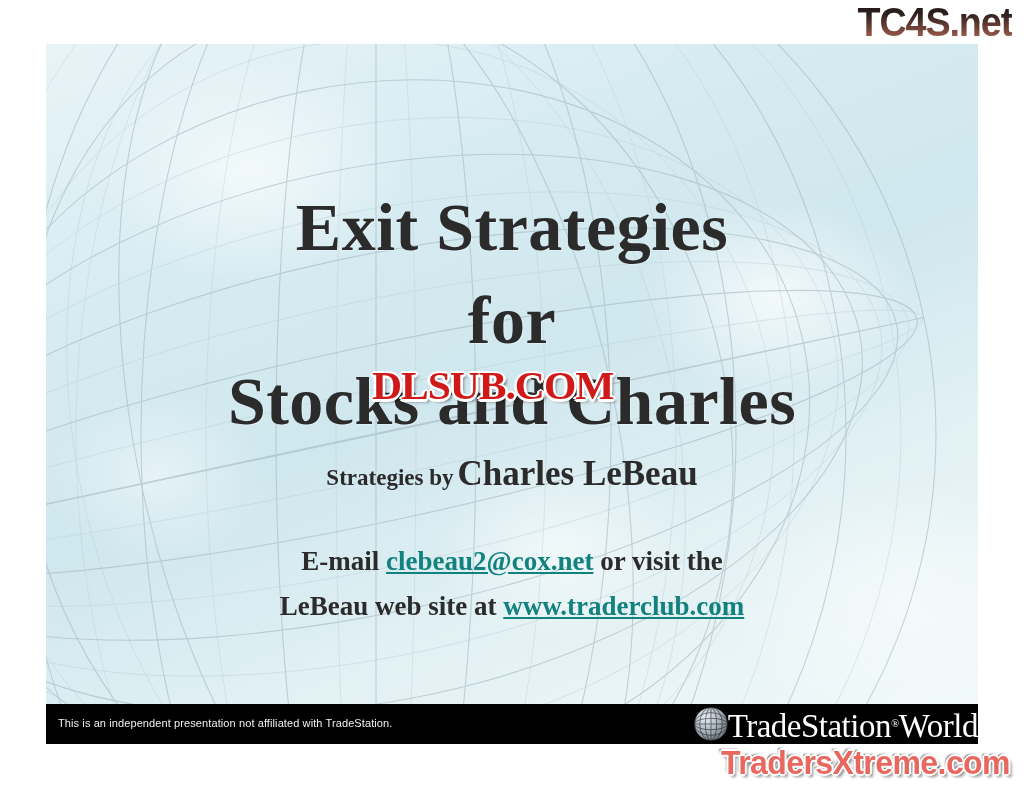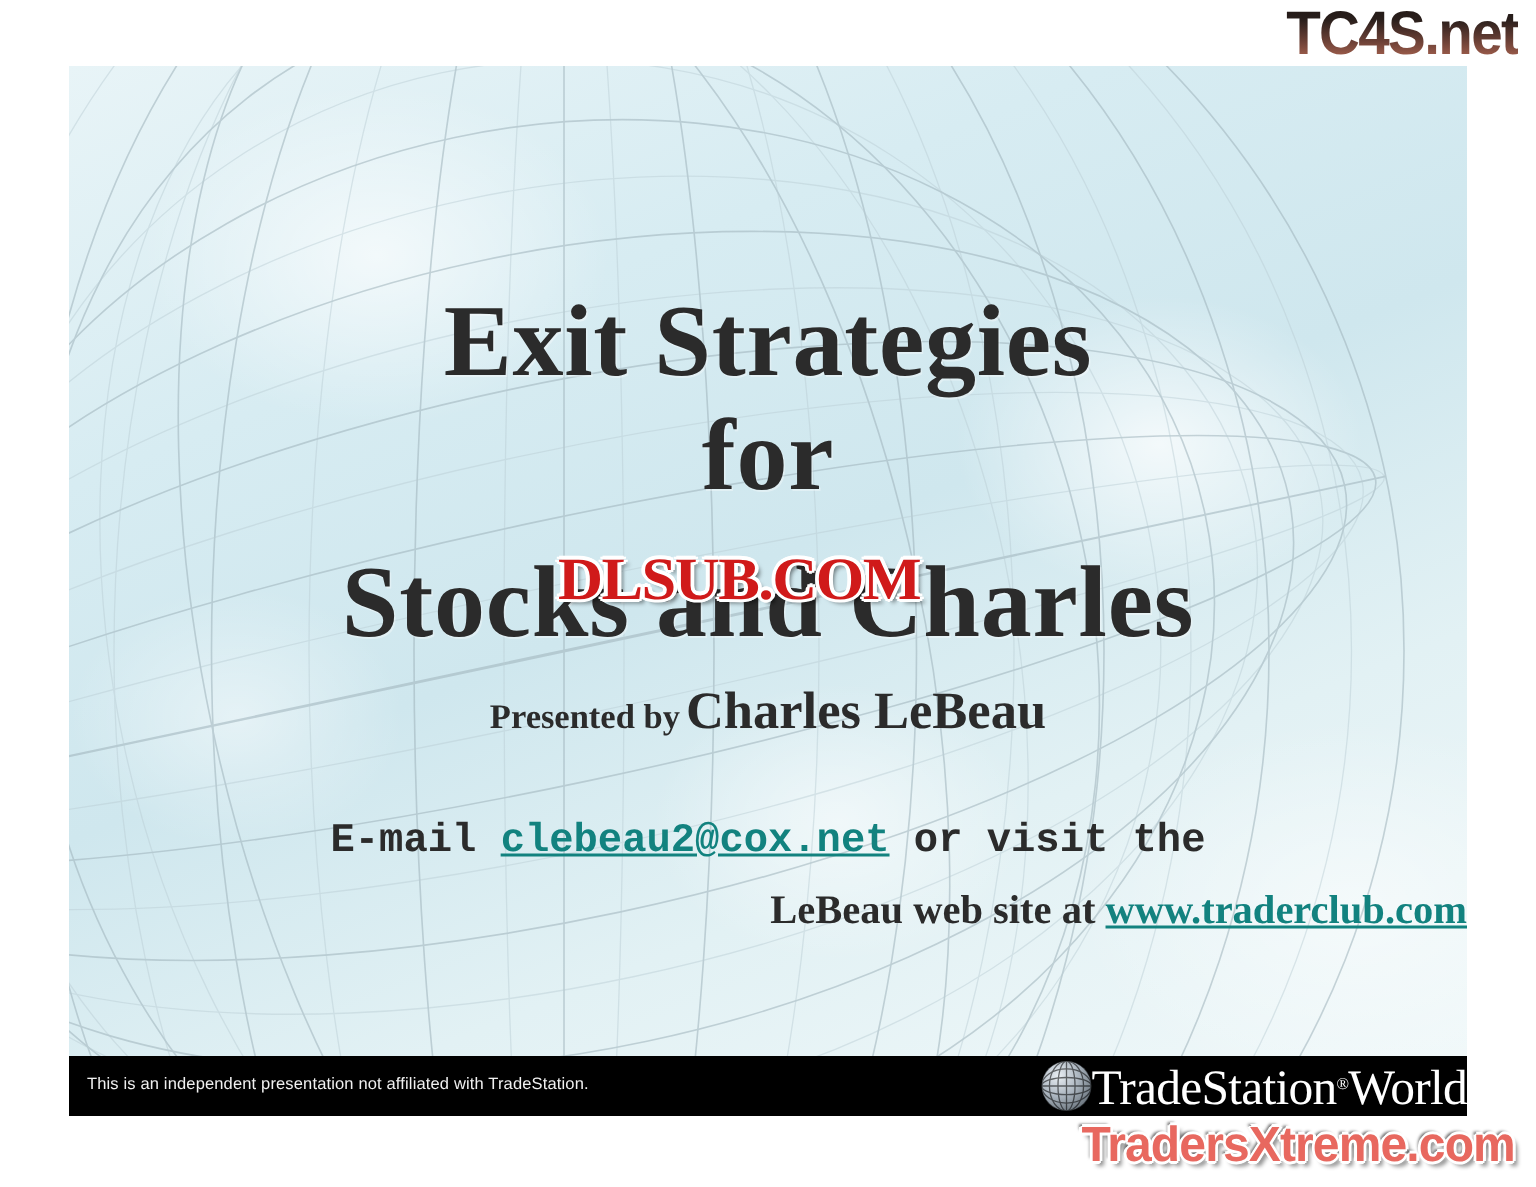--- a/index.html
+++ b/index.html
@@ -52,21 +52,21 @@
   .title-line {
     font-family: "Liberation Serif", serif;
     font-weight: bold;
     font-size: 68px;
     line-height: 62px;
     letter-spacing: 0.5px;
     color: #2b2b2b;
     text-shadow: 1px 1px 0 rgba(255,255,255,0.35);
   }
   #title-l1 { position: absolute; left: 0; top: 152px; width: 932px; }
-  #title-l2 { position: absolute; left: 0; top: 228px; width: 932px; }
+  #title-l2 { position: absolute; left: 0; top: 245px; width: 932px; }
   #title-l3 { position: absolute; left: 0; top: 326px; width: 932px; }
 
   #presenter {
     position: absolute;
     left: 0; top: 410px; width: 932px;
     color: #2b2b2b;
   }
   #presenter .small-caps {
     font-size: 23px;
     font-weight: bold;
@@ -79,22 +79,22 @@
   }
 
   .contact-line {
     position: absolute;
     left: 0; width: 932px;
     font-size: 27px;
     font-weight: bold;
     color: #2b2b2b;
     font-family: "Liberation Serif", serif;
   }
-  #contact-l1 { top: 502px; font-family: Liberation Mono, monospace; }
-  #contact-l2 { top: 547px; text-align: right; }
+  #contact-l1 { top: 502px; }
+  #contact-l2 { top: 547px; }
 
   .link {
     color: #12827f;
     text-decoration: underline;
     text-underline-offset: 2px;
   }
 
   
   #footer-band {
     position: absolute;
@@ -248,21 +248,21 @@
 
   <div id="slide-text">
 
     <div id="title-l1" class="title-line">Exit Strategies</div>
 
     <div id="title-l2" class="title-line">for</div>
 
     <div id="title-l3" class="title-line">Stocks and Charles</div>
 
     <div id="presenter">
-      <span class="small-caps">Presented by</span><span> </span><span class="big">Charles LeBeau</span>
+      <span class="small-caps">Strategies by</span><span> </span><span class="big">Charles LeBeau</span>
     </div>
 
     <div id="contact-l1" class="contact-line">
       <span>E-mail </span><a class="link" href="#">clebeau2@cox.net</a><span>  or visit the</span>
     </div>
 
     <div id="contact-l2" class="contact-line">
       <span>LeBeau web site at </span><a class="link" href="#">www.traderclub.com</a>
     </div>
   </div>

